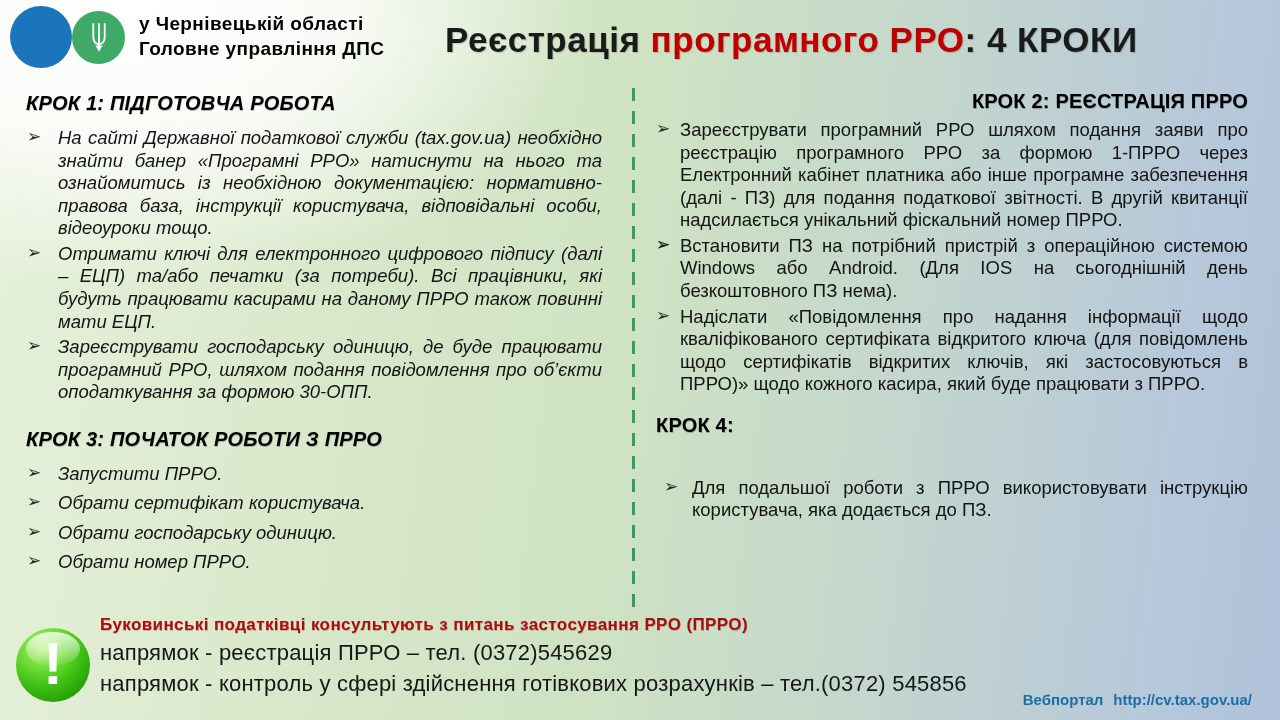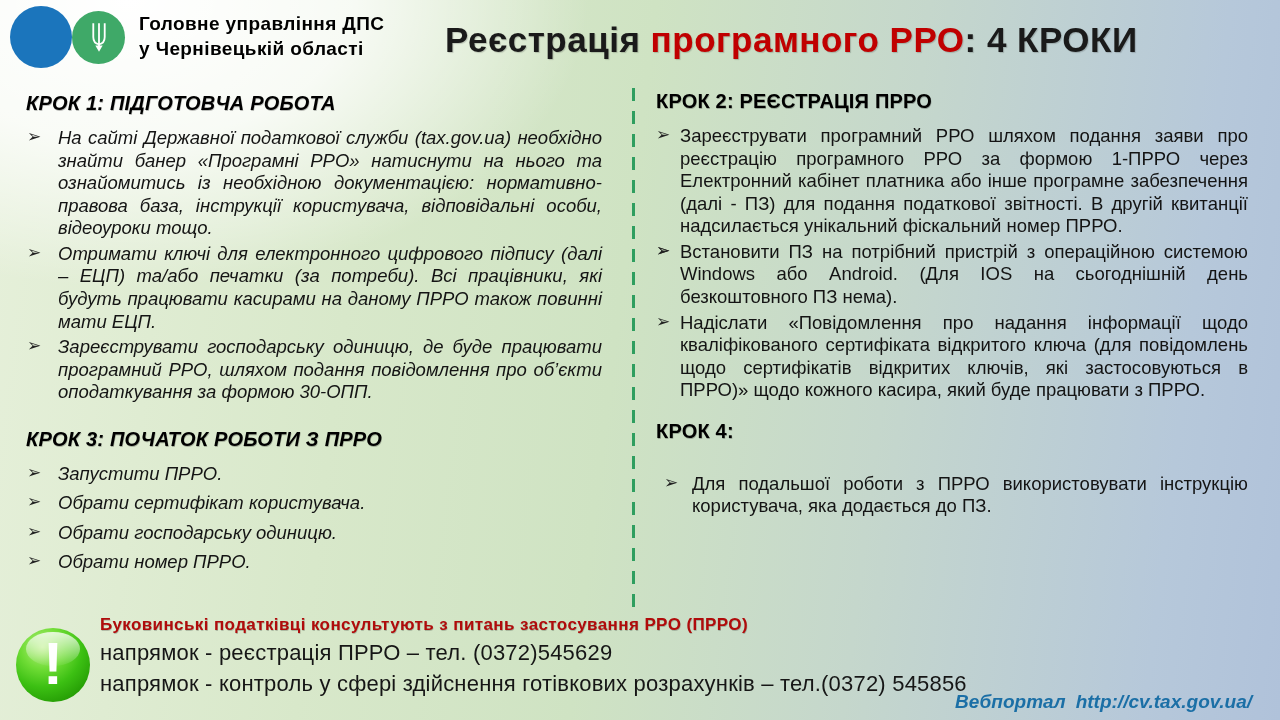--- a/index.html
+++ b/index.html
@@ -44,59 +44,59 @@
   .bullet{
     position:relative;padding-left:32px;text-align:justify;
     font-size:18.5px;line-height:1.22;margin-bottom:3px;color:#141414;
   }
   .col-right .bullet{padding-left:24px;}
   .bullet .marker{position:absolute;left:1px;top:0;font-size:17px;color:#222;}
   .col-right .bullet .marker{left:0;}
   ul.loose .bullet{margin-bottom:7px;text-align:left;}
   .step3-block{margin-top:24px;}
   .step4-block{margin-top:18px;}
-  .step4-block .step-title{margin-bottom:30px;}
+  .step4-block .step-title{margin-bottom:40px;}
   .step4-block .bullet{padding-left:36px;}
   .step4-block .bullet .marker{left:8px;}
 
   
   .alert-icon{position:absolute;left:8px;top:620px;width:90px;height:90px;border-radius:50%;
     background:radial-gradient(circle at 50% 42%,#f4fae e0,#f2f9ec 0%,#d8edc9 65%,#cbe5bb 100%);}
   .alert-sphere{position:absolute;left:8px;top:8px;right:8px;bottom:8px;border-radius:50%;
     background:radial-gradient(circle at 36% 26%,#b9ef83 0%,#6fdc35 30%,#3cc013 55%,#27a006 78%,#1b7d02 100%);}
   .alert-sphere::before{content:"";position:absolute;left:14%;top:5%;width:72%;height:46%;
     border-radius:50%;background:linear-gradient(rgba(255,255,255,0.8),rgba(255,255,255,0.05));}
   .alert-glyph{position:absolute;left:0;top:0;width:100%;height:100%;
     display:flex;align-items:center;justify-content:center;
     color:#fff;font-size:60px;font-weight:bold;padding-bottom:4px;box-sizing:border-box;}
   .footer-text{position:absolute;left:100px;top:615px;width:1150px;}
   .f-head{color:#b00b0b;font-weight:bold;font-size:17px;letter-spacing:0.4px;margin-bottom:5px;
     text-shadow:0.5px 0.5px 0.5px rgba(0,0,0,0.2);}
   .f-line{font-size:22px;color:#161616;margin-bottom:5px;letter-spacing:0.2px;}
-  .webportal{position:absolute;right:28px;top:691px;font-weight:bold;font-size:19px;color:#1b6fa6;font-style:italic;}
+  .webportal{position:absolute;right:28px;top:691px;font-weight:bold;font-size:15px;color:#1b6fa6;}
   .webportal a{color:#1b6fa6;text-decoration:none;}
   .webportal .wp-label{margin-right:10px;}
 </style>
 </head>
 <body>
 
 <div class="slide">
 
   <div class="logo">
     <div class="circle-blue"></div>
     <div class="circle-green">
       <svg width="24" height="32" viewBox="0 0 20 28">
         <path d="M5 2 V14 Q5 19.5 10 20.5 Q15 19.5 15 14 V2" fill="none" stroke="#ffffff" stroke-width="1.6"></path>
         <path d="M10 2 V23" fill="none" stroke="#ffffff" stroke-width="1.6"></path>
         <path d="M10 27 L6.8 21.5 H13.2 Z" fill="#ffffff"></path>
       </svg>
     </div>
     <div class="org-text">
+      <div>у  Чернівецькій  області</div>
       <div>Головне управління ДПС</div>
-      <div>у  Чернівецькій  області</div>
     </div>
   </div>
 
   <div class="main-title"><span>Реєстрація </span><span class="accent">програмного РРО</span><span>: 4 КРОКИ</span></div>
 
   <div class="divider"></div>
 
   <div class="col-left">
     <div>
       <h2 class="step-title">КРОК 1: ПІДГОТОВЧА РОБОТА</h2>
@@ -134,21 +134,21 @@
         <li class="bullet">
           <span class="marker">➢</span>
           <span>Обрати номер ПРРО.</span>
         </li>
       </ul>
     </div>
   </div>
 
   <div class="col-right">
     <div>
-      <h2 class="step-title" style="margin-bottom:12px;">КРОК 2: РЕЄСТРАЦІЯ ПРРО</h2>
+      <h2 class="step-title" style="margin-bottom:6px;text-align:right;">КРОК 2: РЕЄСТРАЦІЯ ПРРО</h2>
       <ul class="blist">
         <li class="bullet">
           <span class="marker">➢</span>
           <span>Зареєструвати програмний РРО шляхом подання заяви про реєстрацію програмного РРО за формою 1-ПРРО через Електронний кабінет платника або інше програмне забезпечення (далі - ПЗ) для подання податкової звітності. В другій квитанції надсилається унікальний фіскальний номер ПРРО.</span>
         </li>
         <li class="bullet">
           <span class="marker">➢</span>
         </li>
         <li class="bullet">
           <span class="marker">➢</span>

